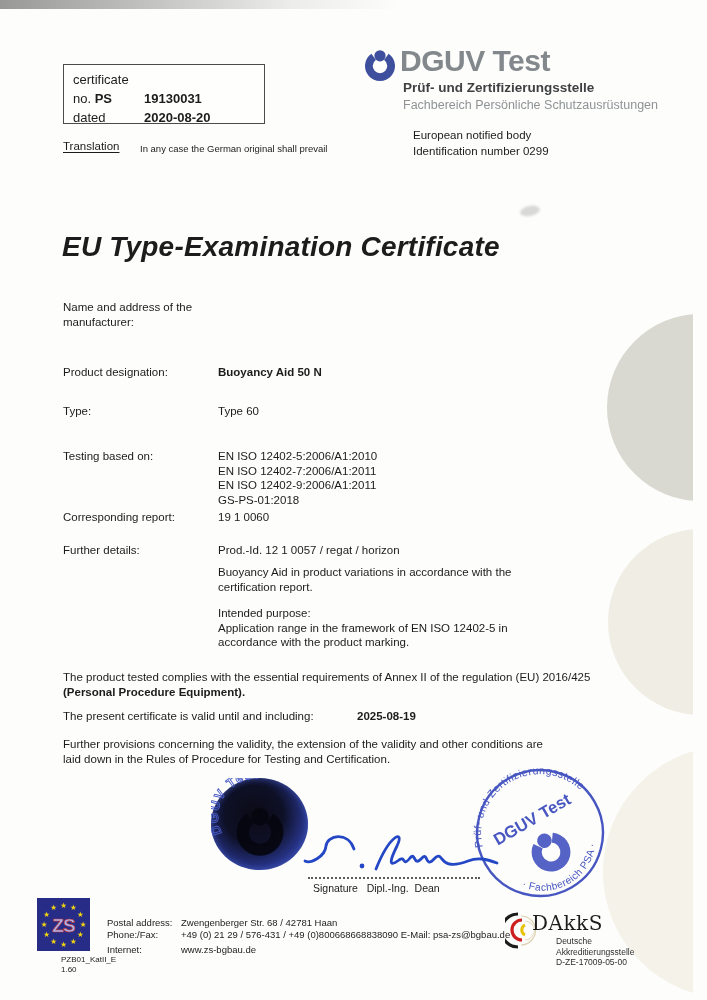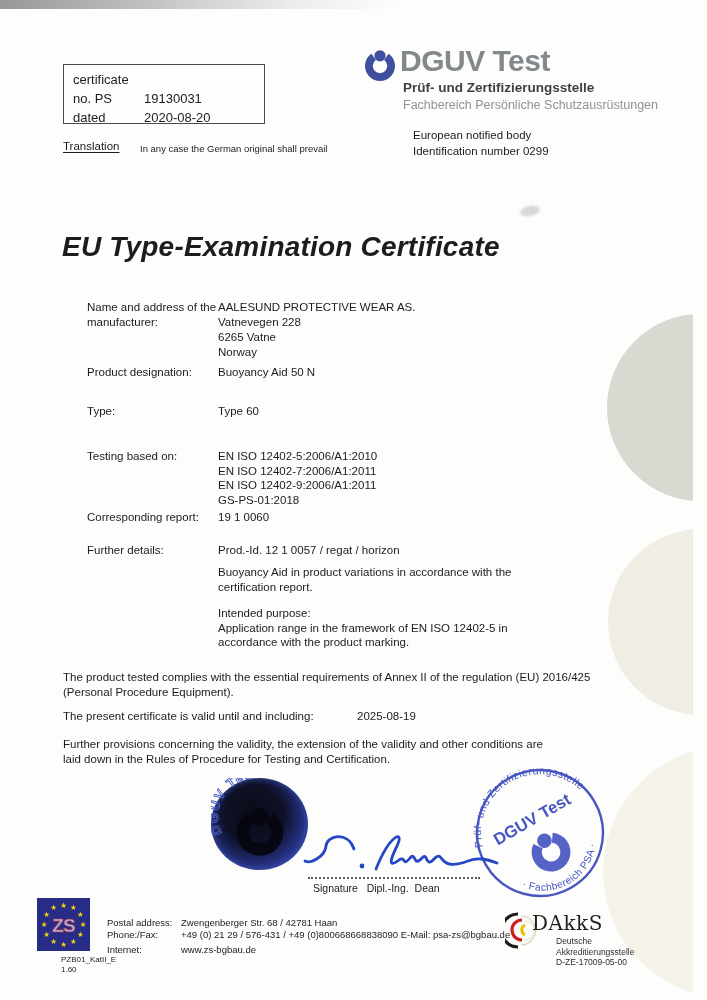--- a/index.html
+++ b/index.html
@@ -19,36 +19,36 @@
   
   .wm-clip{left:0;top:0;width:693px;height:1000px;overflow:hidden;z-index:0;}
   .wm{position:absolute;border-radius:50%;}
   .wm1{left:607px;top:314px;width:187px;height:187px;background:#d9d9d2;}
   .wm2{left:608px;top:529px;width:186px;height:186px;background:#f0eee4;}
   .wm3{left:603px;top:746px;width:252px;height:252px;background:#f4f2e9;}
   
   .cert-box{left:63px;top:64px;width:182px;height:48px;border:1.5px solid #4c4c4c;
     padding:5px 9px;font-size:13px;line-height:19px;background:rgba(255,255,255,.6);z-index:1;}
   .cb-lbl{display:inline-block;width:71px;}
-  .b{font-weight:normal;}
+  .b{font-weight:bold;}
   
   .logo-icon{left:362px;top:49px;z-index:1;}
   .logo-name{left:400px;top:45px;font-size:30px;line-height:32px;font-weight:bold;
     color:#83888c;letter-spacing:-.5px;z-index:1;}
   .logo-sub1{left:403px;top:81px;font-size:13.5px;font-weight:bold;color:#3e4042;z-index:1;}
   .logo-sub2{left:403px;top:98px;font-size:12.5px;color:#8f9396;z-index:1;}
   .notified{left:413px;top:128px;font-size:11.5px;line-height:15.5px;z-index:1;}
   
   .trans-lbl{left:63px;top:139px;font-size:11.5px;text-decoration:underline;text-underline-offset:2px;z-index:1;text-align:center;}
   .trans-note{left:140px;top:142px;font-size:9.5px;z-index:1;}
   .replaces{left:63px;top:166px;font-size:10.5px;font-style:italic;line-height:13.5px;color:#242424;z-index:1;}
   
   .title{left:62px;top:240px;font-size:28px;font-weight:bold;letter-spacing:.2px;z-index:1;font-style:italic;}
   
-  .lbl{left:63px;z-index:1;margin-left:24px;}
+  .lbl{left:63px;z-index:1;}
   .val{left:218px;z-index:1;}
   .lh15{line-height:15px;}
   
   .wide{left:63px;width:600px;z-index:1;}
   
   .holo{left:211px;top:778px;width:97px;height:92px;border-radius:50%;z-index:2;
     background:radial-gradient(circle at 44% 40%,#0b0b16 0%,#0e1026 38%,#273488 68%,#31419c 84%,#131b55 100%);
     box-shadow:inset 0 0 6px rgba(90,120,230,.5);}
   
   .sig-svg{left:298px;top:820px;width:205px;height:66px;z-index:5;}
@@ -111,26 +111,20 @@
   </div>
 
   <div class="abs trans-lbl">Translation</div>
   <div class="abs trans-note">In any case the German original shall prevail</div>
 
   <div class="abs title">EU Type-Examination Certificate</div>
 
   <div class="abs lbl" style="top:300px">
     <div>Name and address of the</div>
     <div>manufacturer:</div>
-  </div>
-  <div class="abs val lh15" style="top:300px">
-    <div>AALESUND PROTECTIVE WEAR AS.</div>
-    <div>Vatnevegen 228</div>
-    <div>6265 Vatne</div>
-    <div>Norway</div>
   </div>
 
   <div class="abs lbl" style="top:365px">Product designation:</div>
   <div class="abs val b" style="top:365px">Buoyancy Aid 50 N</div>
 
   <div class="abs lbl" style="top:404px">Type:</div>
   <div class="abs val" style="top:404px">Type 60</div>
 
   <div class="abs lbl" style="top:449px">Testing based on:</div>
   <div class="abs val" style="top:449px">

